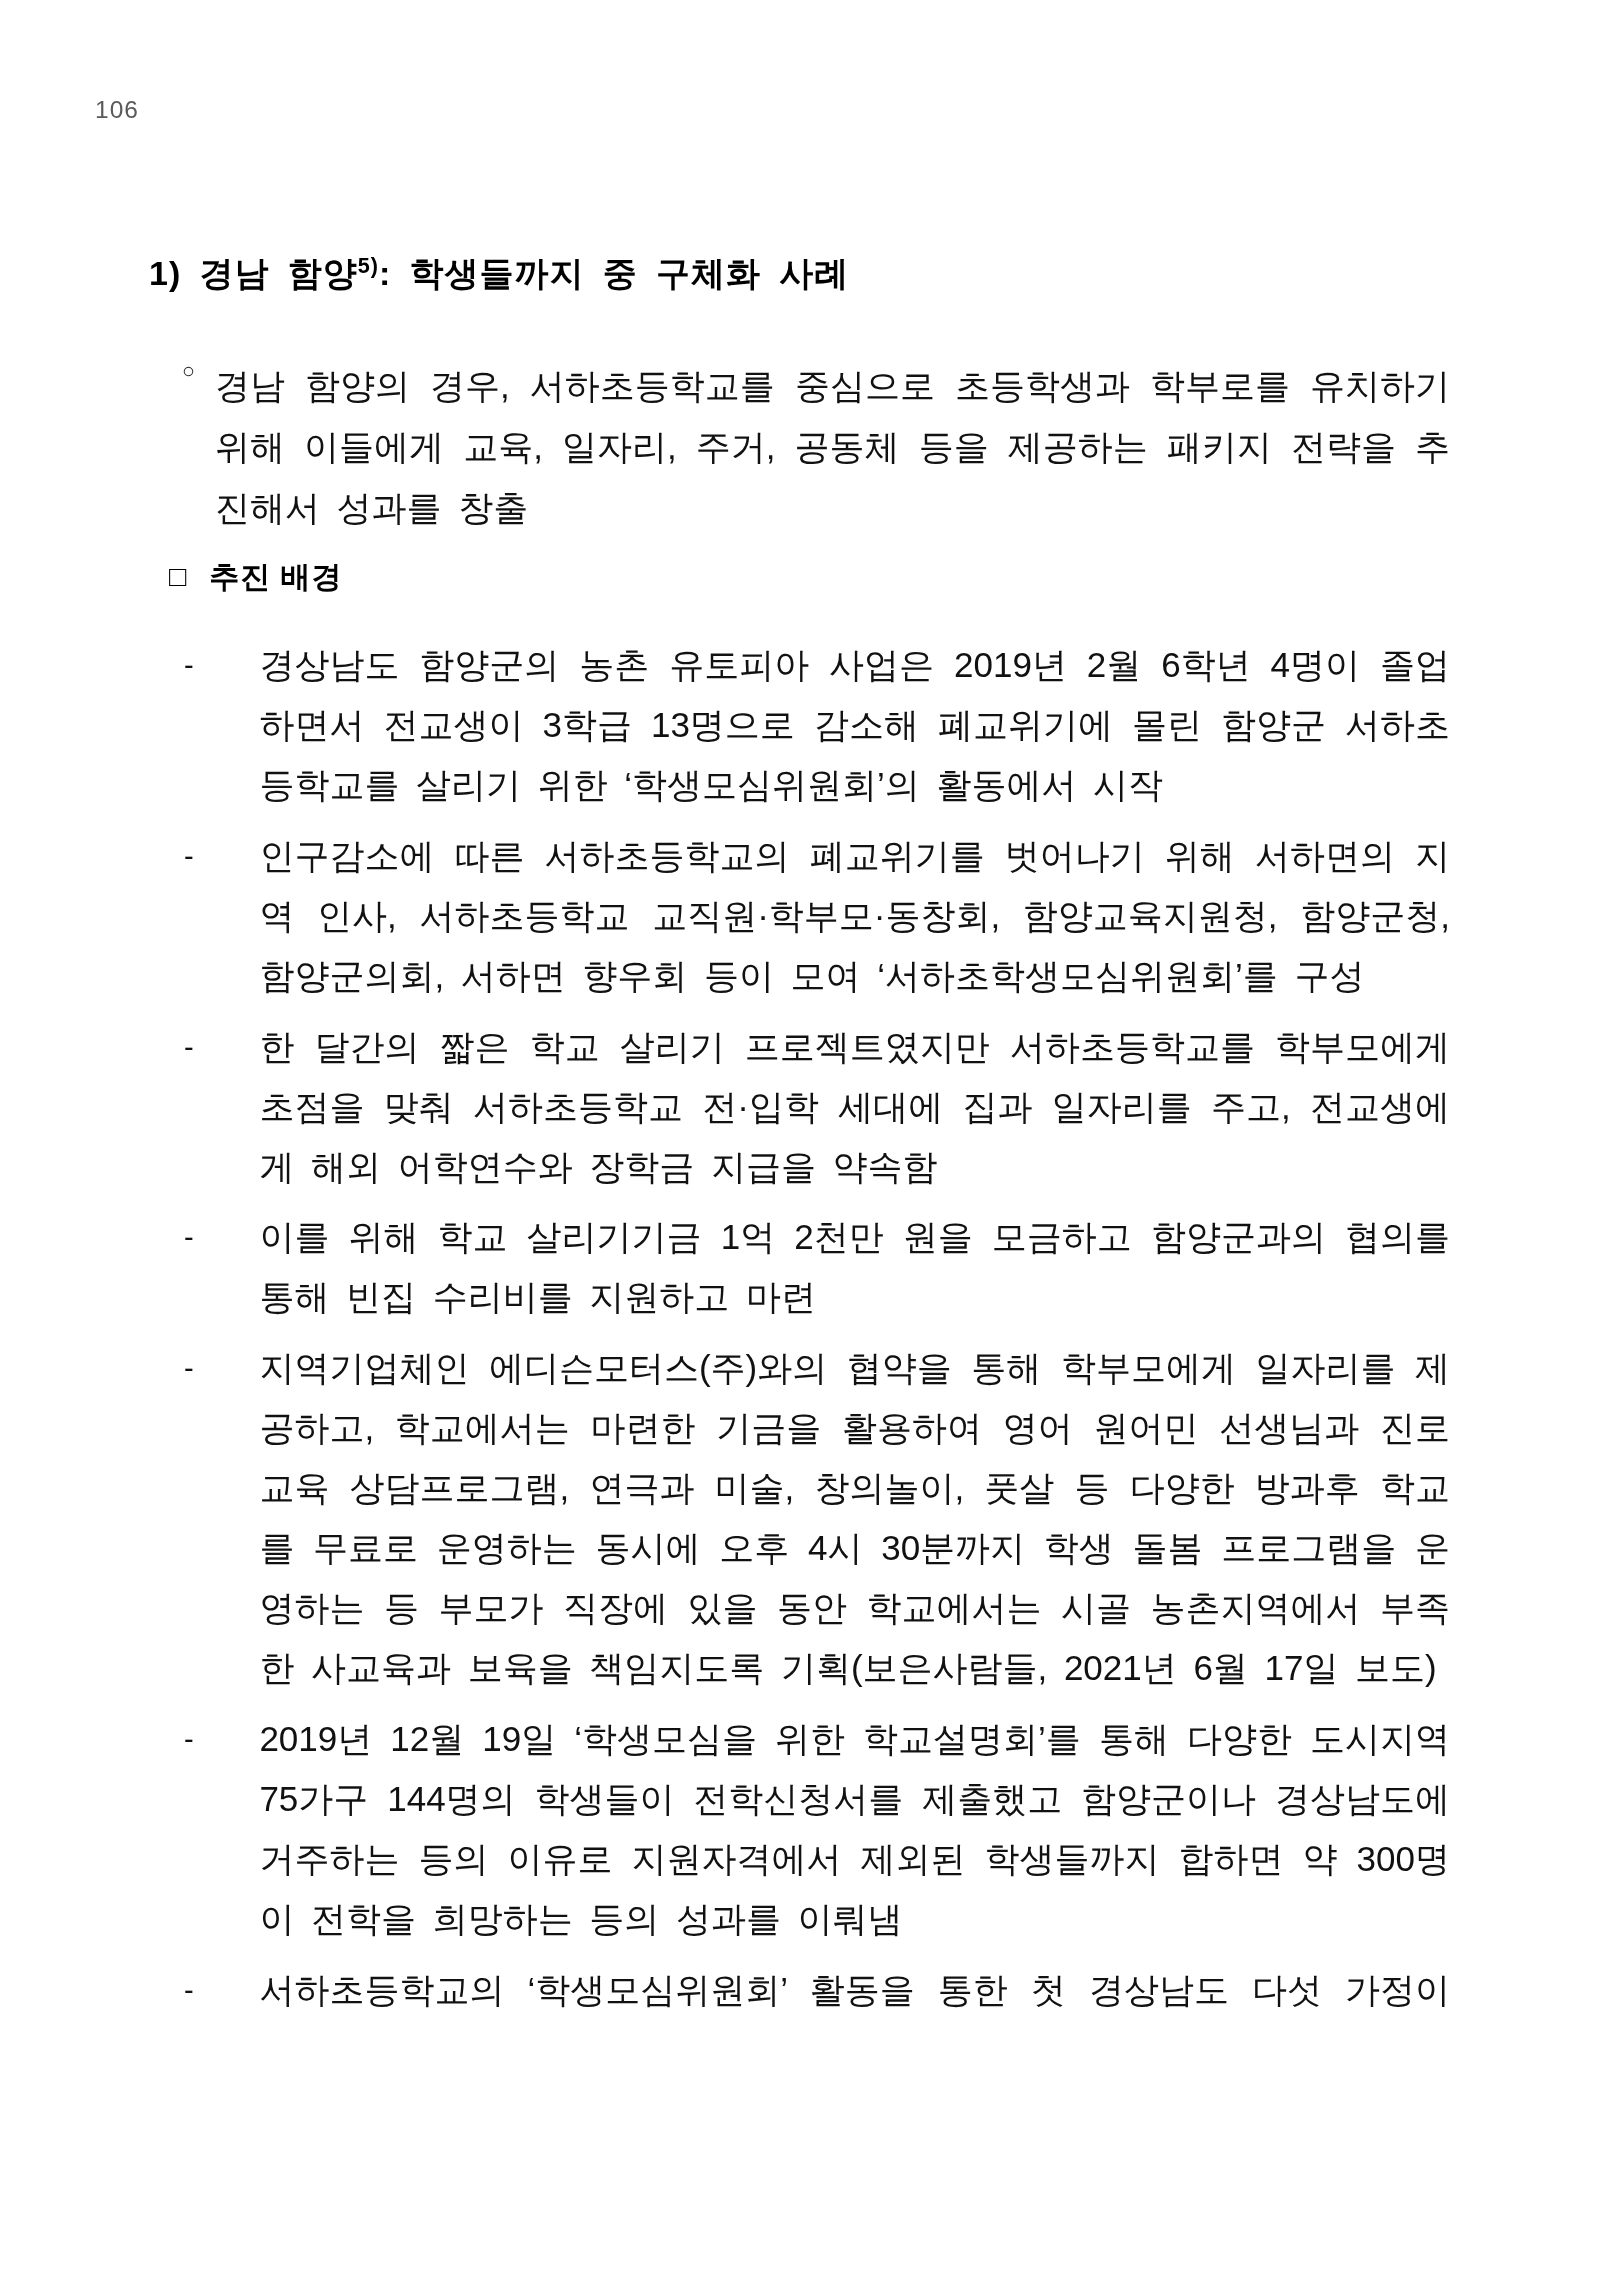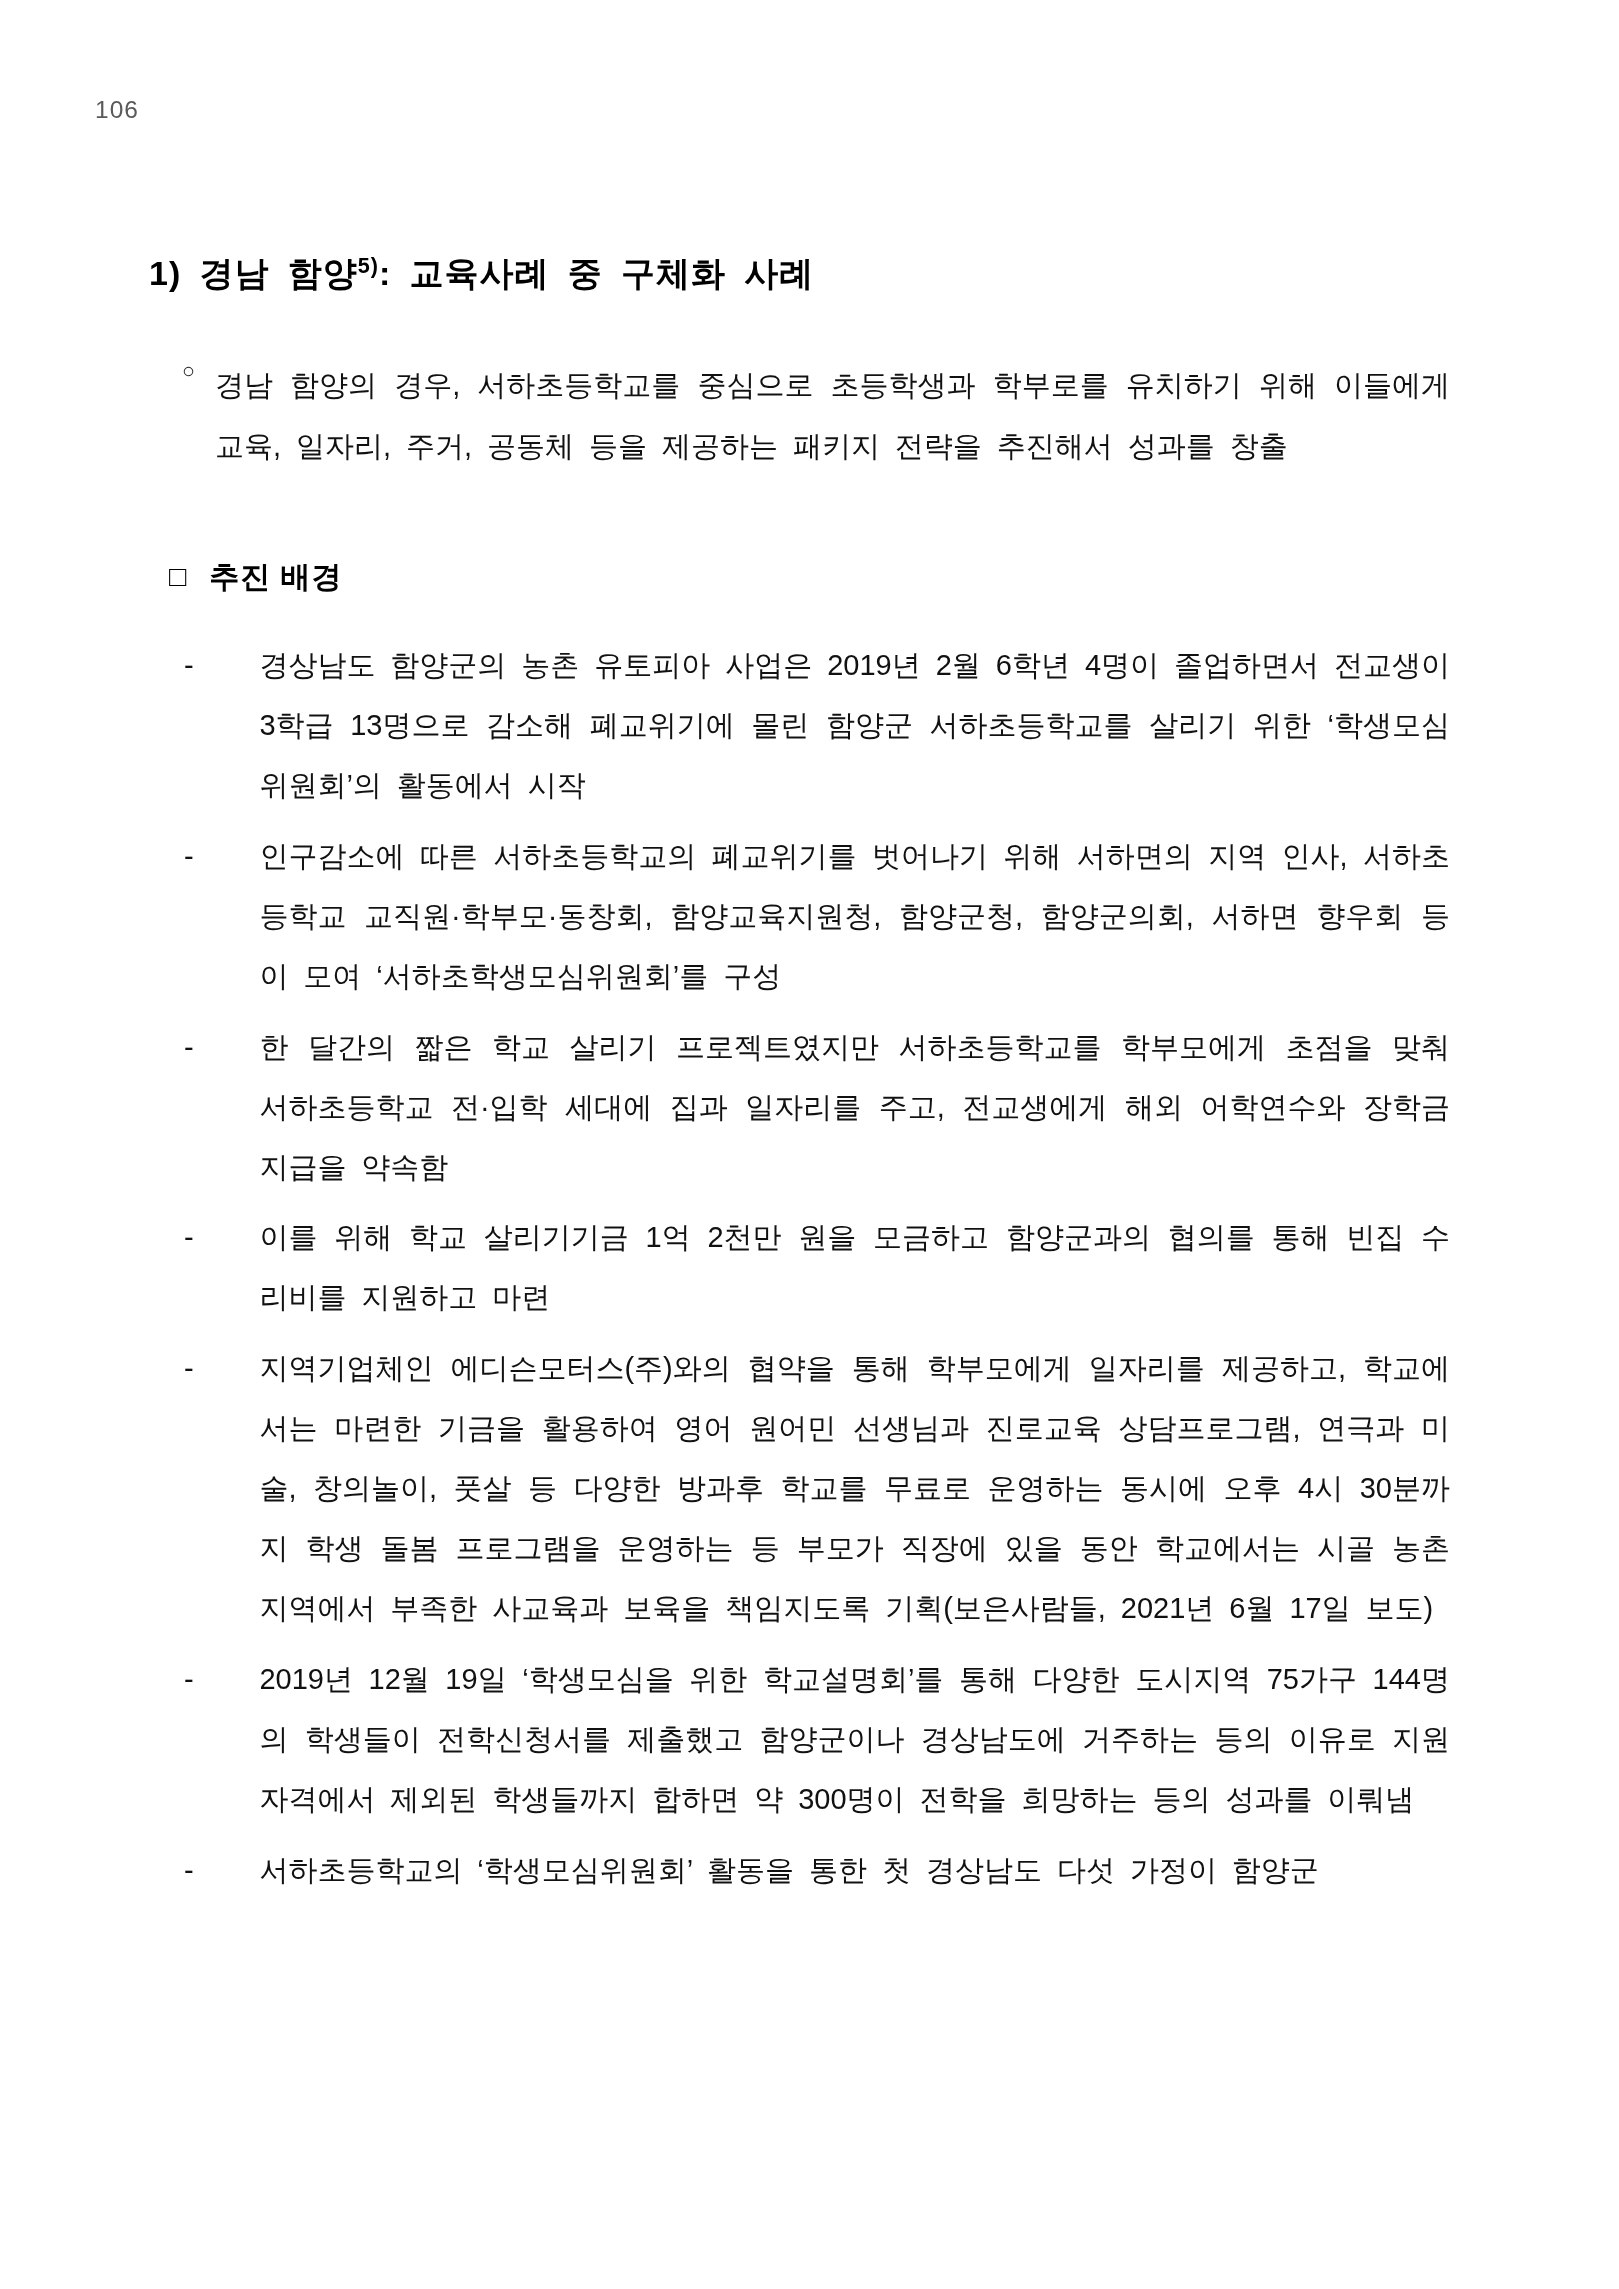--- a/index.html
+++ b/index.html
@@ -54,21 +54,21 @@
     padding-left: 33px;
   }
   .overview .bullet {
     position: absolute;
     left: 0;
     top: 2.9px;
     font-size: 21.6px;
     color: #222;
   }
   .para {
-    font-size: 29px;
+    font-size: 35px;
     line-height: 61px;
     text-align: justify;
     text-align-last: left;
     word-spacing: 6.9px;
     color: #111;
   }
   
   .subheading {
     position: absolute;
     top: 557px;
@@ -133,21 +133,21 @@
 </style>
 </head>
 <body>
 
 <div class="page">
 
   <div class="running-header">
     <span>106</span>
   </div>
 
-  <h2 class="section-title"><span>1) 경남 함양</span><sup>5)</sup><span>: 교육사례 중 구체화 사례</span></h2>
+  <h2 class="section-title"><span>1) 경남 함양</span><sup>5)</sup><span>: 학생들까지 중 구체화 사례</span></h2>
 
   <div class="overview">
     <span class="bullet">○</span>
     <p class="para">경남 함양의 경우, 서하초등학교를 중심으로 초등학생과 학부로를 유치하기 위해 이들에게 교육, 일자리, 주거, 공동체 등을 제공하는 패키지 전략을 추진해서 성과를 창출</p>
   </div>
 
   <h3 class="subheading">
     <span class="sq">□</span>
     <span>추진 배경</span>
   </h3>

